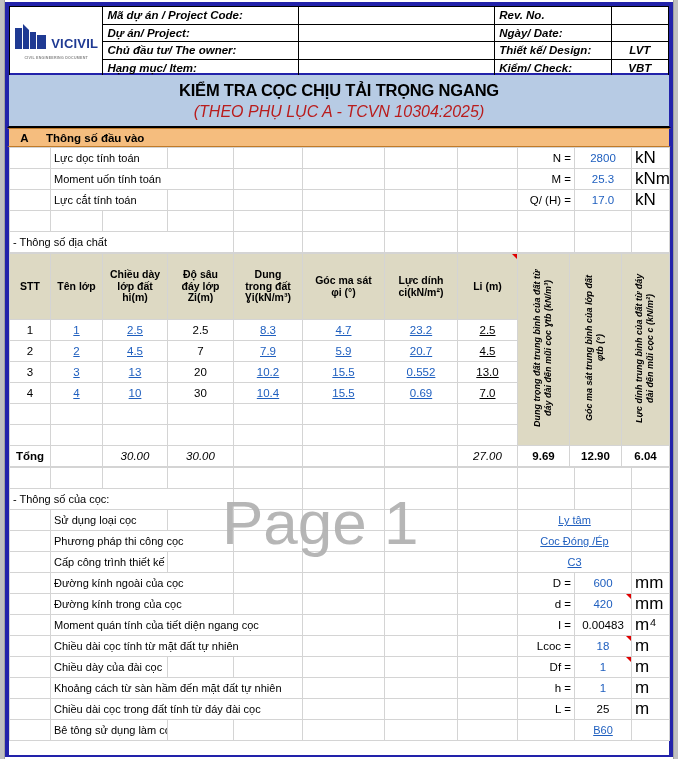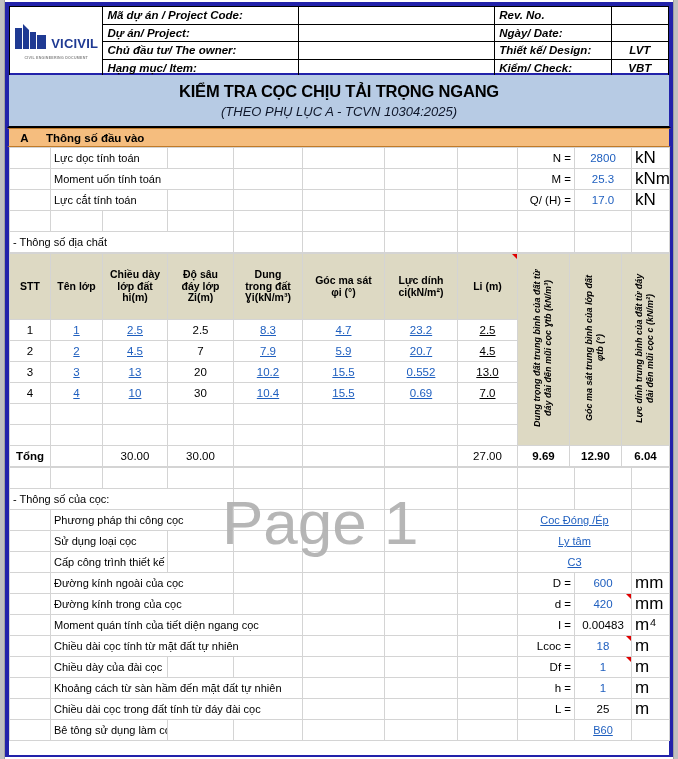--- a/index.html
+++ b/index.html
@@ -112,22 +112,22 @@
   }
   .title-main {
     font-weight: bold;
     font-size: 16.5px;
     letter-spacing: -0.2px;
     color: #000;
     margin-bottom: 3px;
   }
   .title-sub {
     font-style: italic;
-    font-size: 13px;
-    color: #0f172a;
+    font-size: 16px;
+    color: #b91c1c;
   }
 
   
   .sectbar {
     position: absolute;
     left: 7px; top: 128px;
     width: 664px; height: 19px;
     background: #f5bd7e;
     border: 1px solid #c07a28;
     border-left: 2px solid #2222aa;
@@ -173,21 +173,21 @@
   }
   .lnk { color: #1f5fbf; text-decoration: underline; }
   .lnkb { color: #000; text-decoration: underline; }
   .totrow td {
     border: 1px solid #000;
     text-align: center;
     font-weight: bold;
     font-size: 11.5px;
     height: 21px;
   }
-  .totrow td.num { font-weight: normal; }
+  .totrow td.num { font-weight: normal; font-style: italic; }
   .vert {
     writing-mode: vertical-rl;
     transform: rotate(180deg);
     font-style: italic;
     font-weight: bold;
     font-size: 9px;
     line-height: 1.25;
     text-align: center;
     white-space: normal;
     display: inline-block;
@@ -530,37 +530,37 @@
             <td></td>
         <td></td>
             <td></td>
         <td></td>
             <td></td>
         <td></td>
       </tr>
 
       <tr>
         <td></td>
+        <td colspan="2">Sử dụng loại cọc</td>
+        <td></td>
+            <td></td>
+        <td></td>
+            <td></td>
+        <td></td>
+        <td colspan="2" style="text-align:center"><span class="lnk">Ly tâm</span></td>
+        <td></td>
+      </tr>
+      <tr>
+        <td></td>
         <td colspan="3">Phương pháp thi công cọc</td>
         <td></td>
             <td></td>
         <td></td>
             <td></td>
         <td colspan="2" style="text-align:center"><span class="lnk">Coc Đóng /Ép</span></td>
-        <td></td>
-      </tr>
-      <tr>
-        <td></td>
-        <td colspan="2">Sử dụng loại cọc</td>
-        <td></td>
-            <td></td>
-        <td></td>
-            <td></td>
-        <td></td>
-        <td colspan="2" style="text-align:center"><span class="lnk">Ly tâm</span></td>
         <td></td>
       </tr>
       <tr>
         <td></td>
         <td colspan="2">Cấp công trình thiết kế</td>
         <td></td>
             <td></td>
         <td></td>
             <td></td>
         <td></td>

